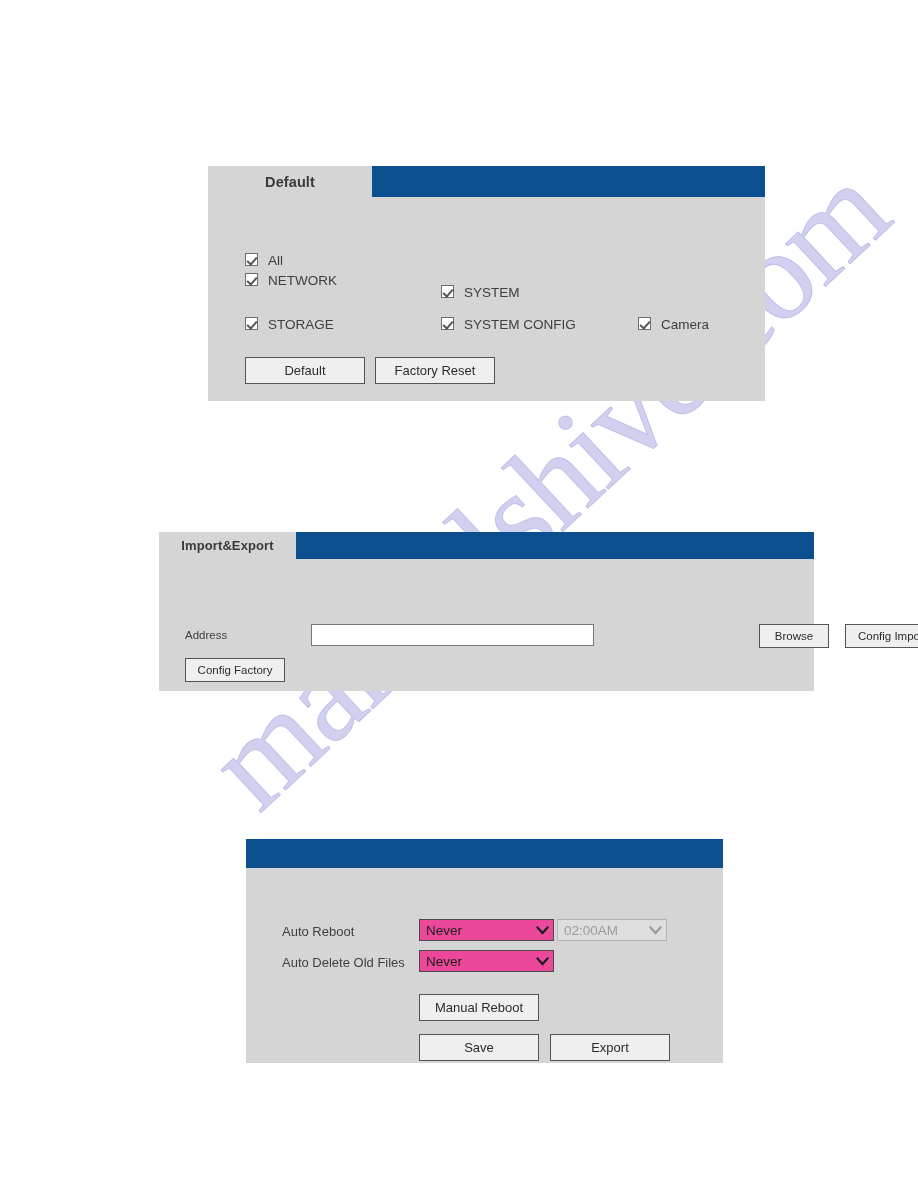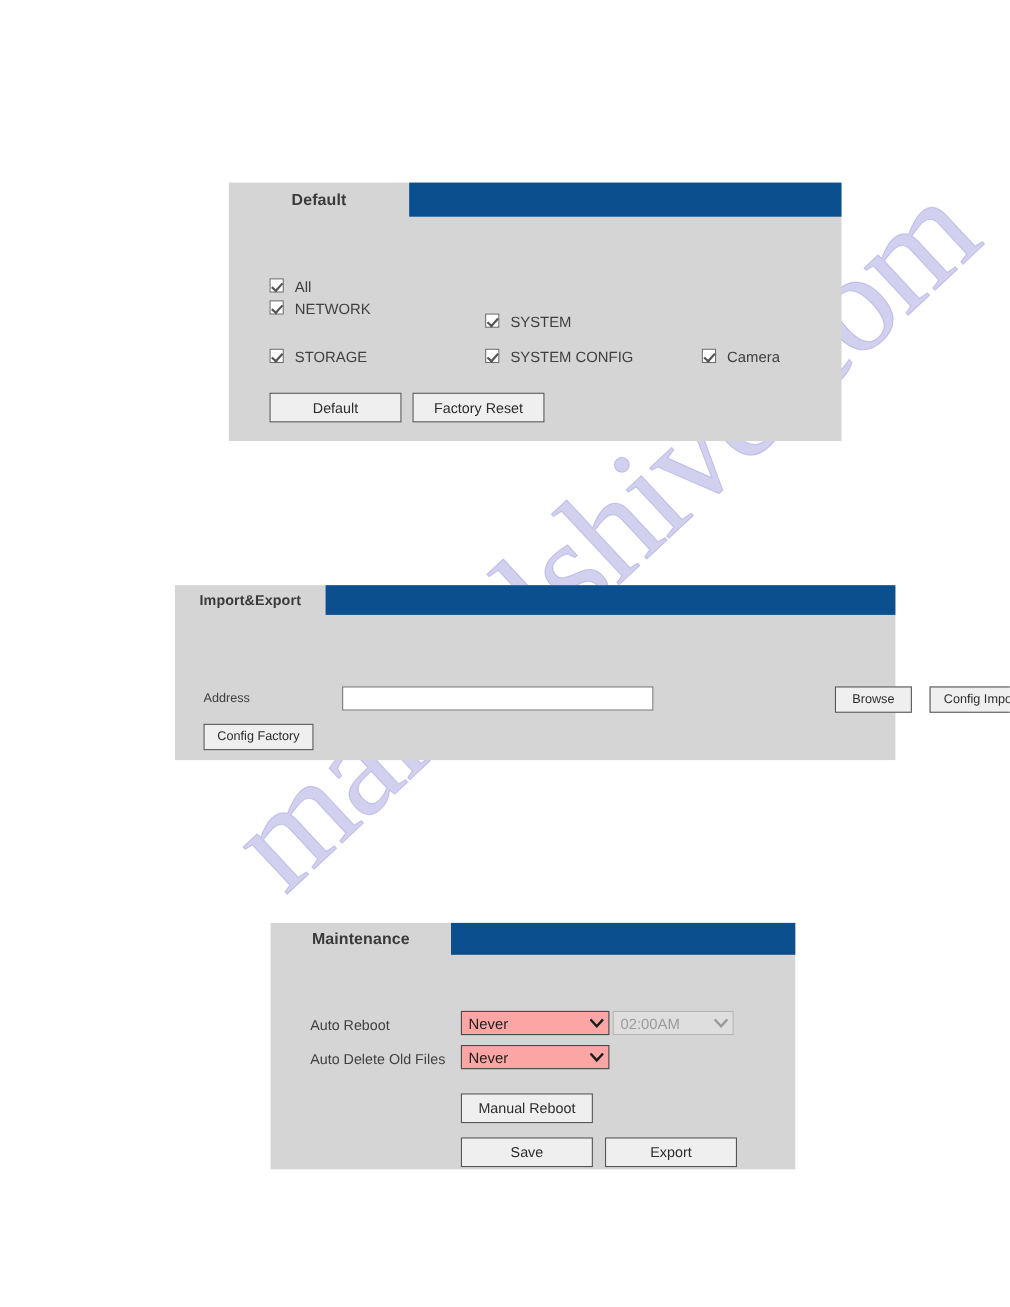--- a/index.html
+++ b/index.html
@@ -144,21 +144,21 @@
     font-size: 12px;
     color: #222;
     padding: 0 4px;
     outline: none;
   }
 
   
   .sel {
     position: absolute;
     box-sizing: border-box;
-    background: #fca5a5;
+    background: #ec4899;
     border: 1px solid #4a4a4a;
     display: flex;
     align-items: center;
     font-size: 13.5px;
     color: #1d1d1d;
     padding-left: 6px;
     cursor: pointer;
   }
   .sel.disabled {
     background: #dedede;
@@ -248,23 +248,20 @@
 
     <button class="btn small" style="left:686px; top:65px; width:95px; height:24px;">Config Import</button>
 
     <button class="btn small" style="left:26px; top:99px; width:100px; height:24px;">Config Factory</button>
   </div>
 </div>
 
 <div class="panel" style="left:246px; top:839px; width:477px; height:224px;">
 
   <div class="panel-head" style="height:29px;">
-    <div class="panel-tab" style="width:164px;">
-      <span>Maintenance</span>
-    </div>
     <div class="panel-bluebar"></div>
   </div>
 
   <div class="panel-body" style="height:195px;">
 
     <div class="flabel" style="left:36px; top:56px;">Auto Reboot</div>
 
     <div class="sel" style="left:173px; top:51px; width:135px; height:22px;">
       <span class="sel-val">Never</span>
       <span class="chev">

